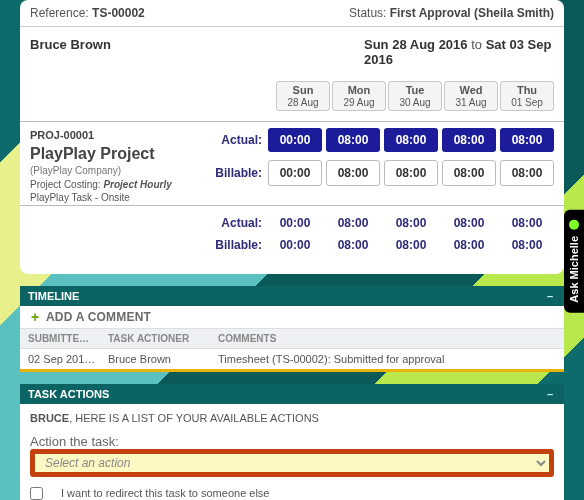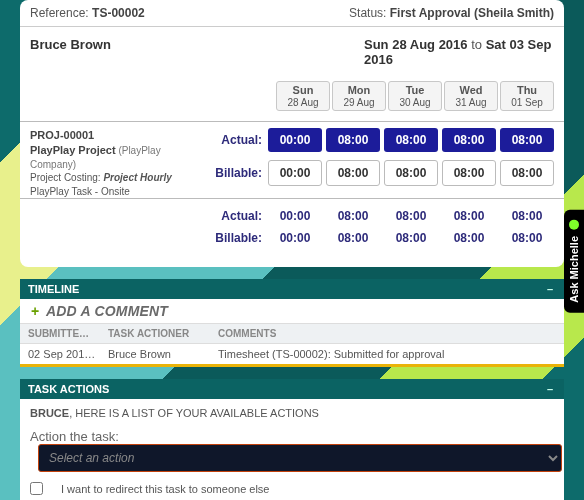--- a/index.html
+++ b/index.html
@@ -42,21 +42,21 @@
     width: 54px; height: 30px;
     border: 1px solid #c8c8c8; border-radius: 3px;
     background: #f4f4f4;
     display: flex; flex-direction: column; align-items: center; justify-content: center;
     font-size: 10px; color: #555; line-height: 1.1;
   }
   .day-cell .dname { font-weight: bold; font-size: 11px; }
   .entry-row { display:flex; padding: 6px 10px 0 10px; align-items:flex-start; border-bottom:1px solid #bbb; }
   .proj-info { width:150px; font-size:10px; color:#555; line-height:1.35; }
   .proj-info .pcode { font-weight: bold; font-size: 11px; color:#444; }
-  .proj-info .pname { font-weight: bold; font-size: 11px; color:#444; }
+  .proj-info .pname { font-weight: bold; font-size: 16px; color:#444; }
   .proj-info .pcompany { font-weight: normal; font-size:10px; color:#777; }
   .proj-info .em { font-style: italic; font-weight: bold; }
   .grid { flex:1; }
   .grow { display:flex; justify-content:flex-end; align-items:center; gap:4px; margin-bottom:8px; }
   .glabel { width:72px; text-align:right; font-weight:bold; color:#2d2a7a; font-size:12px; padding-right:2px; }
   .val-pill {
     width:54px; height:24px;
     display:flex; align-items:center; justify-content:center;
     border-radius:3px; font-weight:bold; font-size:12px;
     background:#1c1c9a; color:#fff;
@@ -71,35 +71,35 @@
   .summary-row .grid .grow .glabel { color:#2d2a7a; }
   .sum-val { width:54px; text-align:center; font-weight:bold; color:#2d2a7a; font-size:12px; }
   .bar {
     background:#0b6363; color:#fff; font-size:11px; font-weight:bold;
     padding:4px 8px; display:flex; justify-content:space-between; align-items:center;
   }
   .bar .mini { width:12px; height:12px; display:flex; align-items:center; justify-content:center; cursor:pointer; color:#cfe; }
   .timeline-body { background:#fff; font-size:11px; }
   .addc { padding:4px 8px; border-bottom:1px solid #ddd; display:flex; align-items:center; gap:4px; }
   .addc .plus { display:inline-flex; width:14px; height:14px; align-items:center; justify-content:center; color:#6aa000; font-weight:bold; font-size:14px; }
-  .addc a { color:#6a6a6a; font-weight:bold; text-decoration:none; font-size:14px; letter-spacing:.2px;font-style:italic; }
+  .addc a { color:#6a6a6a; font-weight:bold; text-decoration:none; font-size:12px; letter-spacing:.2px; }
   .thead, .trow { display:flex; padding:4px 8px;justify-content:flex-end; }
   .thead { background:#eef1f3; color:#888; font-size:10px; font-weight:bold; border-bottom:1px solid #ddd; }
   .trow { border-bottom:3px solid #eab308; color:#555; }
   .c1 { width:80px; overflow:hidden; text-overflow:ellipsis; white-space:nowrap; }
   .c2 { width:110px; }
   .c3 { flex:1; }
   .actions-body { background:#fff; padding:8px 10px; font-size:11px; }
   .act-instr { font-size:11px; color:#555; margin-bottom:10px; }
   .act-instr .nm { font-weight:bold; }
   .act-lbl { color:#666; font-size:13px; display:block; }
   .act-select {
-    width:100%; height:28px; border:1px solid #c2410c; border-radius:3px;
-    color:#888; font-style:italic; padding:0 6px; background:#0f172a;
-    font-family:inherit; font-size:12px;margin-left:8px;
+    width:100%; height:28px; border:5px solid #c2410c; border-radius:3px;
+    color:#888; font-style:italic; padding:0 6px; background:#fef9c3;
+    font-family:inherit; font-size:12px;
   }
   .chk-row { display:flex; align-items:center; gap:18px; margin-top:10px; color:#555; font-size:11px; }
   .sp { height:12px; }
   .ask-tab {
     position:absolute; right:0; top:210px;
     background:#000; color:#fff; font-size:11px; font-weight:bold;
     writing-mode: vertical-rl; transform: rotate(180deg);
     padding:10px 4px; border-radius:0 6px 6px 0;
     display:flex; align-items:center; gap:6px; cursor:pointer;
   }

